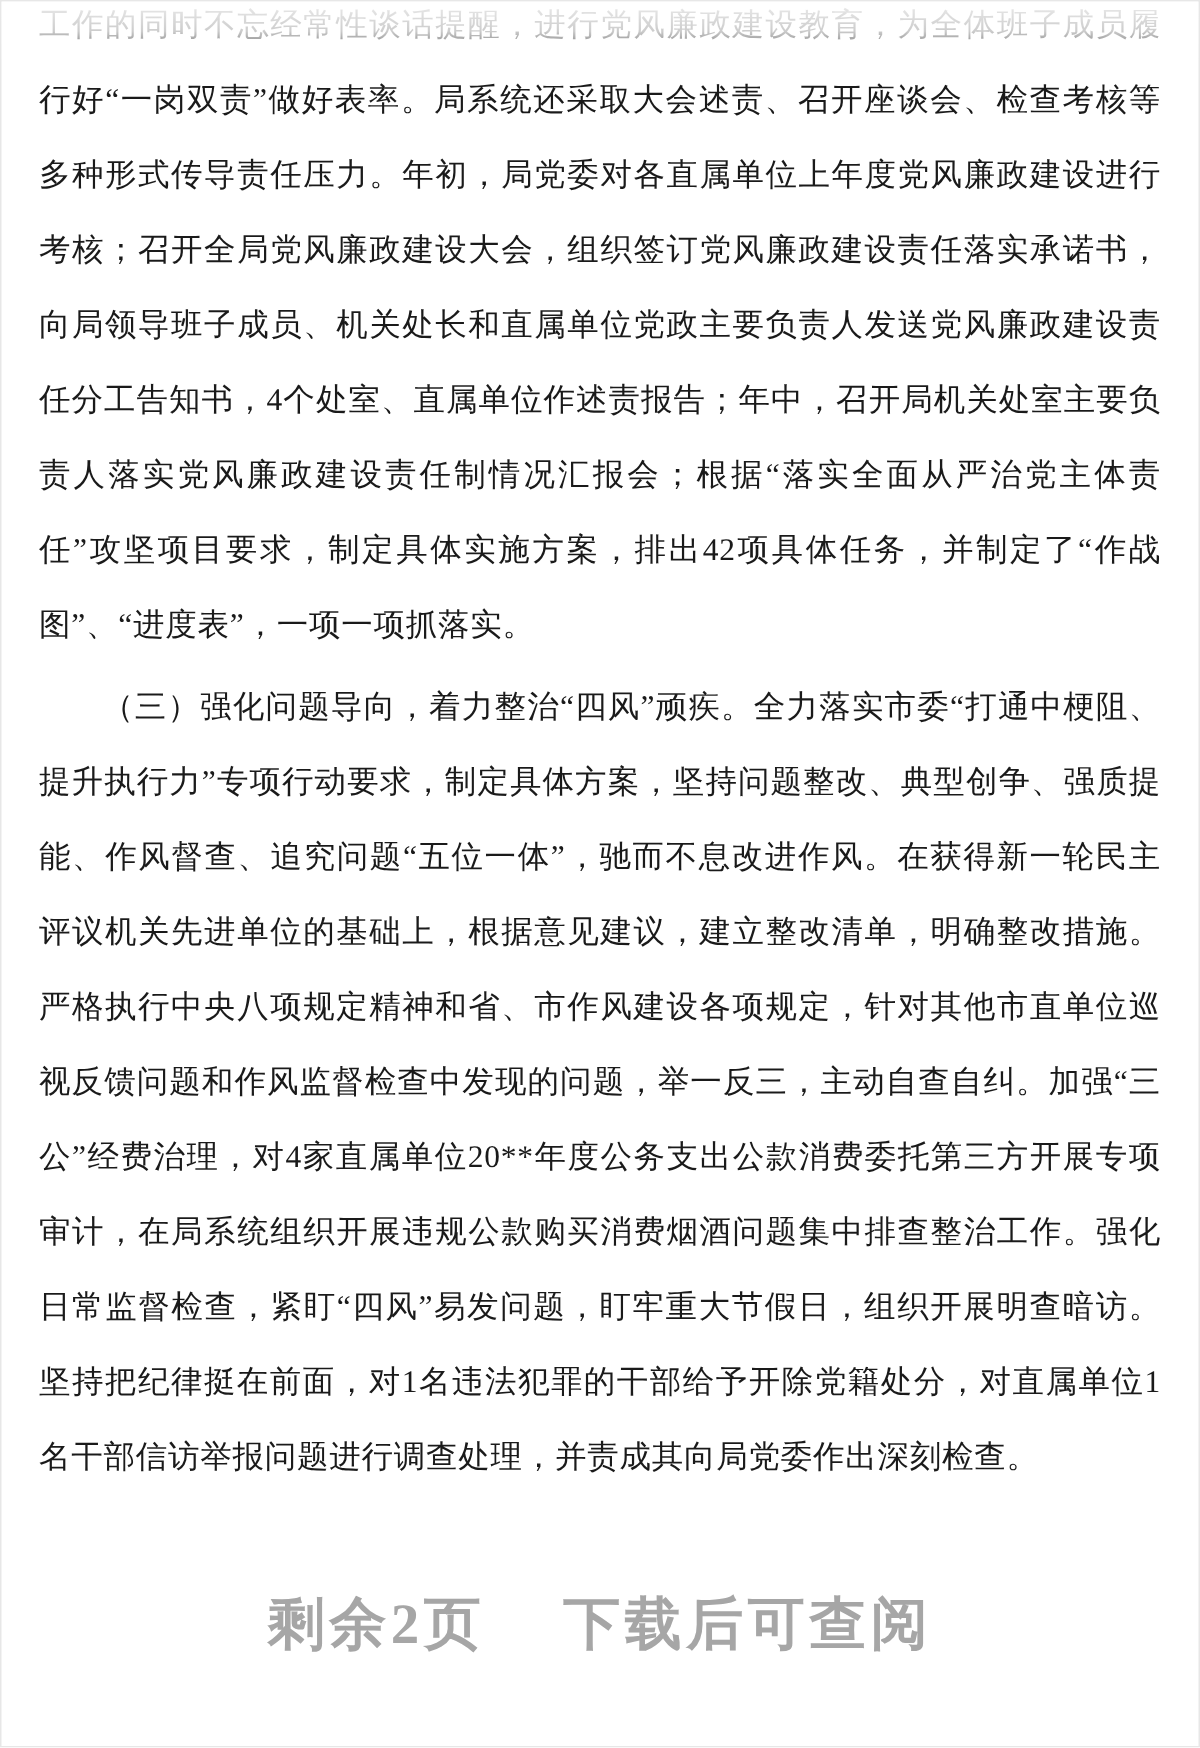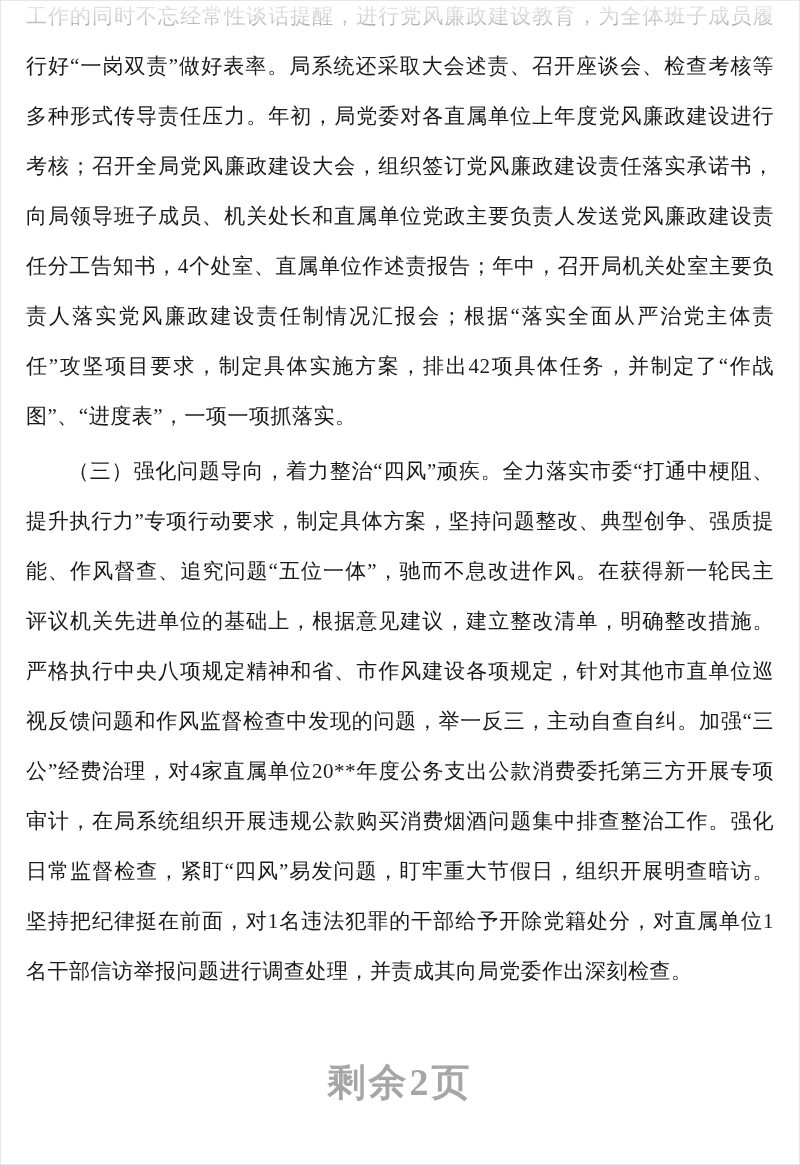--- a/index.html
+++ b/index.html
@@ -75,15 +75,16 @@
 
   <div class="fade-top"></div>
 
   <div class="doc-content">
     <p class="para no-indent">工作的同时不忘经常性谈话提醒，进行党风廉政建设教育，为全体班子成员履行好“一岗双责”做好表率。局系统还采取大会述责、召开座谈会、检查考核等多种形式传导责任压力。年初，局党委对各直属单位上年度党风廉政建设进行考核；召开全局党风廉政建设大会，组织签订党风廉政建设责任落实承诺书，向局领导班子成员、机关处长和直属单位党政主要负责人发送党风廉政建设责任分工告知书，4个处室、直属单位作述责报告；年中，召开局机关处室主要负责人落实党风廉政建设责任制情况汇报会；根据“落实全面从严治党主体责任”攻坚项目要求，制定具体实施方案，排出42项具体任务，并制定了“作战图”、“进度表”，一项一项抓落实。</p>
     <p class="para indent">（三）强化问题导向，着力整治“四风”顽疾。全力落实市委“打通中梗阻、提升执行力”专项行动要求，制定具体方案，坚持问题整改、典型创争、强质提能、作风督查、追究问题“五位一体”，驰而不息改进作风。在获得新一轮民主评议机关先进单位的基础上，根据意见建议，建立整改清单，明确整改措施。严格执行中央八项规定精神和省、市作风建设各项规定，针对其他市直单位巡视反馈问题和作风监督检查中发现的问题，举一反三，主动自查自纠。加强“三公”经费治理，对4家直属单位20**年度公务支出公款消费委托第三方开展专项审计，在局系统组织开展违规公款购买消费烟酒问题集中排查整治工作。强化日常监督检查，紧盯“四风”易发问题，盯牢重大节假日，组织开展明查暗访。坚持把纪律挺在前面，对1名违法犯罪的干部给予开除党籍处分，对直属单位1名干部信访举报问题进行调查处理，并责成其向局党委作出深刻检查。</p>
   </div>
 
   <div class="preview-footer">
     <span>剩余2页</span>
+    <span>下载后可查阅</span>
   </div>
 
 </div>
 
 </body></html>

